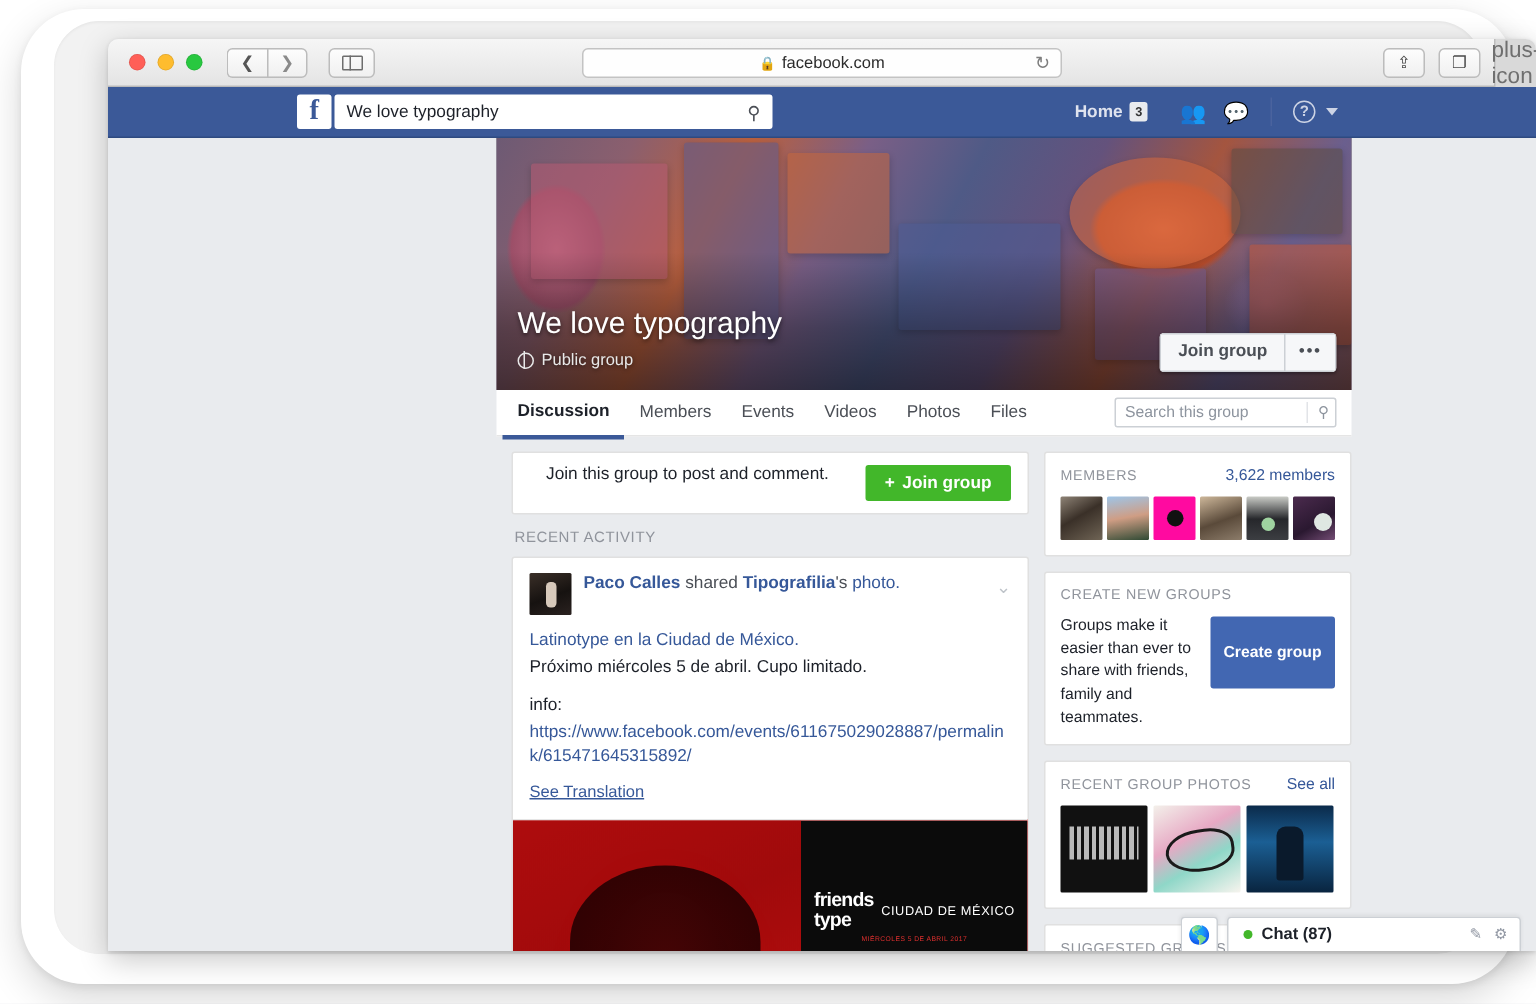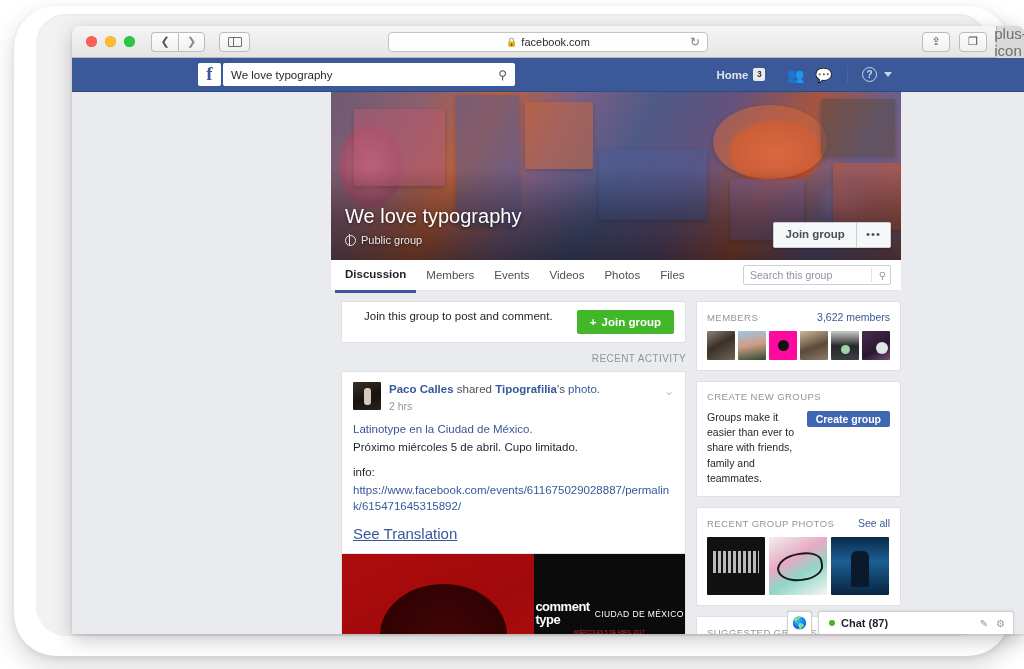--- a/index.html
+++ b/index.html
@@ -244,21 +244,21 @@
     margin-left: 11px;
   }
   .join-prompt .txt { font-size: 11.5px; color: #1d2129; }
   .join-cta {
     background: #42b72a; color: #fff; font-size: 11.5px; font-weight: bold;
     border: none; border-radius: 2px; padding: 6px 13px;
     display:flex; align-items:center; gap:5px;
   }
   .section-label {
     font-size: 10px; color: #90949c; letter-spacing: .4px;
-    text-transform: uppercase; margin: 2px 0 7px 2px; text-align: right;
+    text-transform: uppercase; margin: 2px 0 7px 2px;
   }
 
   
   .post { padding: 10px 11px 0 11px; position: relative; }
   .post-head { display:flex; gap: 8px; justify-content: center; }
   .post-av {
     width: 28px; height: 28px; border-radius:1px; flex: 0 0 28px;
     background: linear-gradient(160deg,#3a2f28 0%, #161210 55%, #2a2220 100%);
     position: relative; overflow: hidden;
   }
@@ -273,21 +273,21 @@
   .post-time { font-size: 10.5px; color: #90949c; margin-top: 2px; }
   .post-chev {
     position:absolute; right: 11px; top: 12px;
     font-size: 12px; color: #bec3c9;
   }
   .post-body { font-size: 11.5px; color: #1d2129; line-height: 1.4; margin-top: 9px; }
   .post-body .lnk { color: #365899; text-decoration: none; }
   .post-body p { margin-bottom: 2px; }
   .post-body .gap { margin-top: 9px; }
   .url-wrap { word-break: break-all; }
-  .see-trans { display:block; font-size: 15px; color: #365899; margin-top: 9px; margin-bottom: 9px; }
+  .see-trans { display:block; font-size: 11px; color: #365899; margin-top: 9px; margin-bottom: 9px; }
 
   .post-img {
     width: 100%; height: 300px; position: relative; overflow:hidden;
     background: #d90f10; border-top:1px solid #e5e5e5;
   }
   .pi-left {
     position:absolute; left:0; top:0; width: 56%; height: 100%;
     background:
       linear-gradient(rgba(200,10,12,.72), rgba(200,10,12,.72)),
       linear-gradient(155deg,#6a1210 0%, #3a0a09 30%, #7d1512 58%, #2b0807 100%);
@@ -330,21 +330,21 @@
   .m4 { background: linear-gradient(160deg,#cdb79a 0%, #5a4a3a 55%, #8c7c6a 100%); }
   .m5 { background: linear-gradient(180deg,#c9cbc6 0%, #26272b 52%, #3c3e42 100%); position:relative;}
   .m5::after { content:''; position:absolute; left:10px; top:14px; width:9px;height:9px;border-radius:50%;background:#9fd3a0;}
   .m6 { background: linear-gradient(150deg,#4b2b4e 0%, #2a1830 60%, #734c74 100%); position:relative;}
   .m6::after { content:''; position:absolute; left:14px; top:11px; width:12px;height:12px;border-radius:50%;background:#dfe7e2;}
 
   .cng-body { display:flex; align-items:flex-start; gap: 9px; }
   .cng-txt { font-size: 10.5px; color:#1d2129; line-height: 1.45; flex:1; }
   .cng-btn {
     background:#4267b2; color:#fff; border:none; border-radius:2px;
-    font-size: 10.5px; font-weight: bold; padding: 2px 9px; white-space:nowrap;
+    font-size: 10.5px; font-weight: bold; padding: 18px 9px; white-space:nowrap;
     flex: 0 0 auto; margin-top: 1px;
   }
 
   .photos-row { display:flex; gap: 4px; }
   .gphoto { width: 58px; height: 58px; border-radius:1px; overflow:hidden; position:relative; }
   .gp1 { background: #111; }
   .gp1::after { content:''; position:absolute; left:6px; top:14px; right:6px; height:22px;
     background: repeating-linear-gradient(90deg,#d8d8d8 0 3px, #111 3px 5px); opacity:.85; }
   .gp2 { background: linear-gradient(150deg,#f3f0ea 0%, #e7a9c4 38%, #8fd7c8 62%, #f7f4ee 100%); position:relative;}
   .gp2::after { content:''; position:absolute; left:8px; top:16px; width:42px; height:24px;
@@ -490,21 +490,20 @@
                   <div class="post-chev">⌄</div>
                   <div class="post-head">
                     <div class="post-av"></div>
                     <div class="post-meta">
                       <div class="post-line">
                         <a href="#">Paco Calles</a>
                         <span>shared</span>
                         <a href="#" class="thin">Tipografilia</a><span>'s</span>
                         <a href="#" style="font-weight:normal;">photo.</a>
                       </div>
-                      <div class="post-time">2 hrs</div>
                     </div>
                   </div>
 
                   <div class="post-body">
                     <p><a href="#" class="lnk">Latinotype en la Ciudad de México.</a></p>
                     <p>Próximo miércoles 5 de abril. Cupo limitado.</p>
                     <p class="gap">info:</p>
                     <p class="url-wrap"><a href="#" class="lnk">https://www.facebook.com/events/611675029028887/permalink/615471645315892/</a></p>
                     <a href="#" class="see-trans">See Translation</a>
                   </div>
@@ -512,21 +511,21 @@
 
                 <div class="post-img">
                   <div class="pi-left">
                     <div class="pi-face"></div>
                     <div class="pi-hair"></div>
 
                   </div>
                   <div class="pi-right-top">
                     <div class="lt-row">
                       <div class="lt-logo">
-                        <div>comment</div>
+                        <div>friends</div>
                         <div>type</div>
                       </div>
                       <div class="lt-city">CIUDAD DE MÉXICO</div>
                     </div>
                     <div class="lt-date">MIÉRCOLES 5 DE ABRIL 2017</div>
                   </div>
 
                 </div>
               </div>
             </div>

